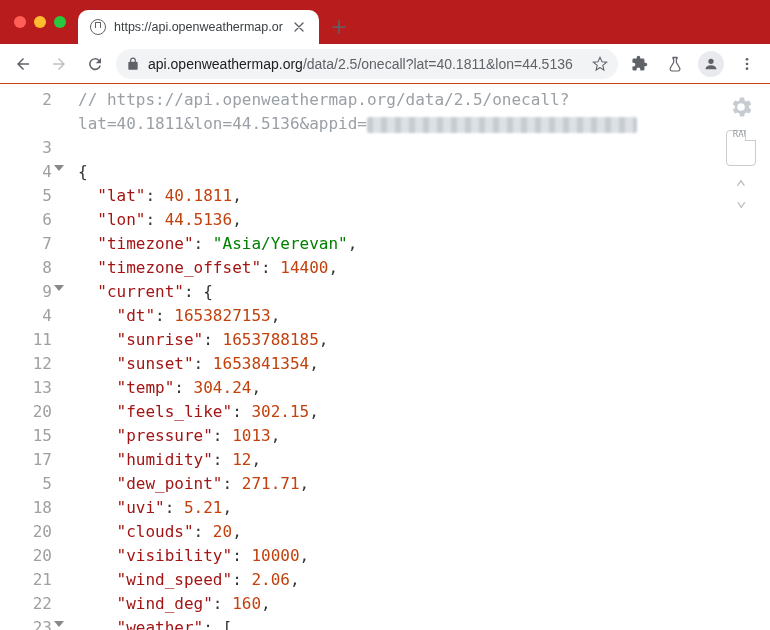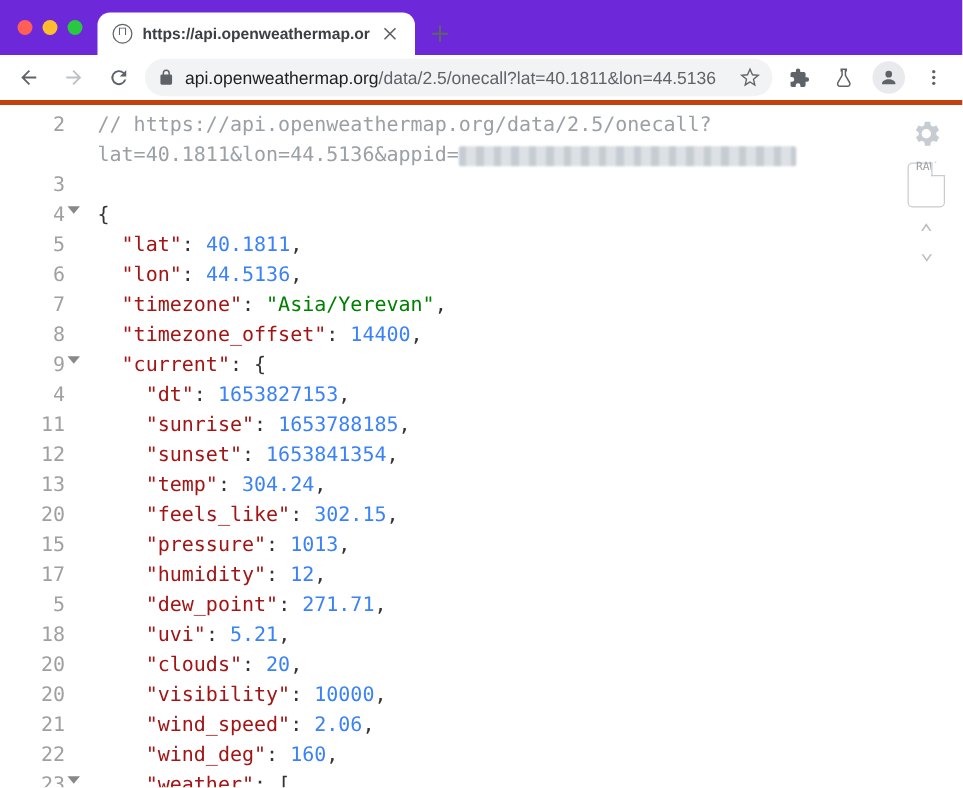--- a/index.html
+++ b/index.html
@@ -1,54 +1,54 @@
 <!DOCTYPE html>
 <html><head>
 <meta charset="utf-8">
 <style>
   * { box-sizing: border-box; margin: 0; padding: 0; }
   html, body { width: 770px; height: 630px; font-family: -apple-system, BlinkMacSystemFont, "Segoe UI", Arial, sans-serif; background: #fff; overflow: hidden; }
   .chrome { display: flex; flex-direction: column; height: 100%; }
 
   
-  .tab-strip { height: 44px; background: #6d28d9; display: flex; align-items: flex-end; padding: 0 8px; font-weight: bold; }
+  .tab-strip { height: 44px; background: #b91c1c; display: flex; align-items: flex-end; padding: 0 8px; }
   .traffic-lights { display: flex; gap: 8px; align-items: center; height: 100%; padding-left: 6px; padding-right: 12px; }
   .tl { width: 12px; height: 12px; border-radius: 50%; }
   .tl.red { background: #ff5f57; }
   .tl.yellow { background: #febc2e; }
   .tl.green { background: #28c840; }
   .tab { display: flex; align-items: center; gap: 8px; height: 34px; background: #fff; border-top-left-radius: 10px; border-top-right-radius: 10px; padding: 0 12px; min-width: 230px; font-size: 12.5px; color: #3c4043; position: relative; }
   .tab .favicon { width: 16px; height: 16px; border-radius: 50%; border: 1.7px solid #5f6368; display:flex; align-items:center; justify-content:center; }
   .tab .favicon::before { content:""; width:4px; height:5px; border:1.6px solid #5f6368; border-radius:1px 1px 0 0; border-bottom:none; position:relative; top:-2px;}
   .tab-title { flex: 1; white-space: nowrap; overflow: hidden; text-overflow: ellipsis; }
   .tab-close { width: 16px; height: 16px; display:flex; align-items:center; justify-content:center; color:#5f6368; font-size:14px; cursor:pointer; }
   .new-tab { width: 28px; height: 28px; display:flex; align-items:center; justify-content:center; color:#5f6368; font-size:18px; cursor:pointer; margin-left:6px; margin-bottom:3px; }
 
   
-  .toolbar { height: 40px; background: #fff; border-bottom: 4px solid #c2410c; display:flex; align-items:center; padding: 0 8px; gap: 6px; }
+  .toolbar { height: 40px; background: #fff; border-bottom: 1px solid #c2410c; display:flex; align-items:center; padding: 0 8px; gap: 6px; }
   .tbtn { width: 30px; height: 30px; display:flex; align-items:center; justify-content:center; color:#5f6368; border-radius: 50%; cursor:pointer; }
   .tbtn.disabled { color:#bdc1c6; cursor:default; }
   .omnibox { flex:1; height: 30px; background:#f1f3f4; border-radius: 15px; display:flex; align-items:center; padding:0 10px; gap:8px; font-size:14px; color:#202124; }
   .omnibox .lock { color:#5f6368; }
   .omnibox .url { flex:1; white-space:nowrap; overflow:hidden; }
   .omnibox .url .host { color:#202124; }
   .omnibox .url .path { color:#5f6368; }
   .omnibox .star { color:#5f6368; cursor:pointer; }
   .avatar-btn { width:26px; height:26px; border-radius:50%; background:#e8eaed; display:flex; align-items:center; justify-content:center; color:#5f6368; }
 
   
   .content { flex:1; display:flex; position:relative; font-family: "SF Mono", Menlo, Consolas, monospace; font-size: 16px; line-height: 24px; overflow:hidden; }
   .gutter { width: 58px; text-align: right; padding-right: 6px; color:#a0a0a0; user-select:none; position:relative; padding-top: 4px; }
   .gutter .ln { height:24px; position:relative; }
   .gutter .fold { position:absolute; right:-12px; top:5px; width:0; height:0; border-left:5px solid transparent; border-right:5px solid transparent; border-top:6px solid #888; cursor:pointer; }
   .code { flex:1; padding-left: 20px; padding-top:4px; white-space: pre; color:#333; }
   .code .row { height:24px; }
   .c-comment { color:#9aa0a6; }
   .c-key { color:#a31515; }
-  .c-num { color:#3b82f6; }
+  .c-num { color:#c2410c; }
   .c-str { color:#008000; }
   .c-punc { color:#333; }
   .redact { display:inline-block; width:270px; height:16px; vertical-align:middle;
     background: repeating-linear-gradient(90deg,#c6ccd2 0 6px,#dde1e5 6px 14px); filter: blur(1px); border-radius:2px; }
 
   
   .viewer-controls { position:absolute; right:14px; top:10px; display:flex; flex-direction:column; gap:10px; align-items:center; }
   .gear { width:26px; height:26px; color:#bfc3c7; cursor:pointer; }
   .raw-btn { width:30px; height:36px; border:1.5px solid #c8ccd0; border-radius:4px 4px 4px 4px; display:flex; align-items:flex-end; justify-content:center; font-size:9px; color:#9aa0a6; cursor:pointer; position:relative; padding-bottom:19px; border-top-right-radius: 10px;}
   .raw-btn::before { content:""; position:absolute; top:-1px; right:-1px; width:10px; height:10px; background:#fff; border-left:1.5px solid #c8ccd0; border-bottom:1.5px solid #c8ccd0;}

